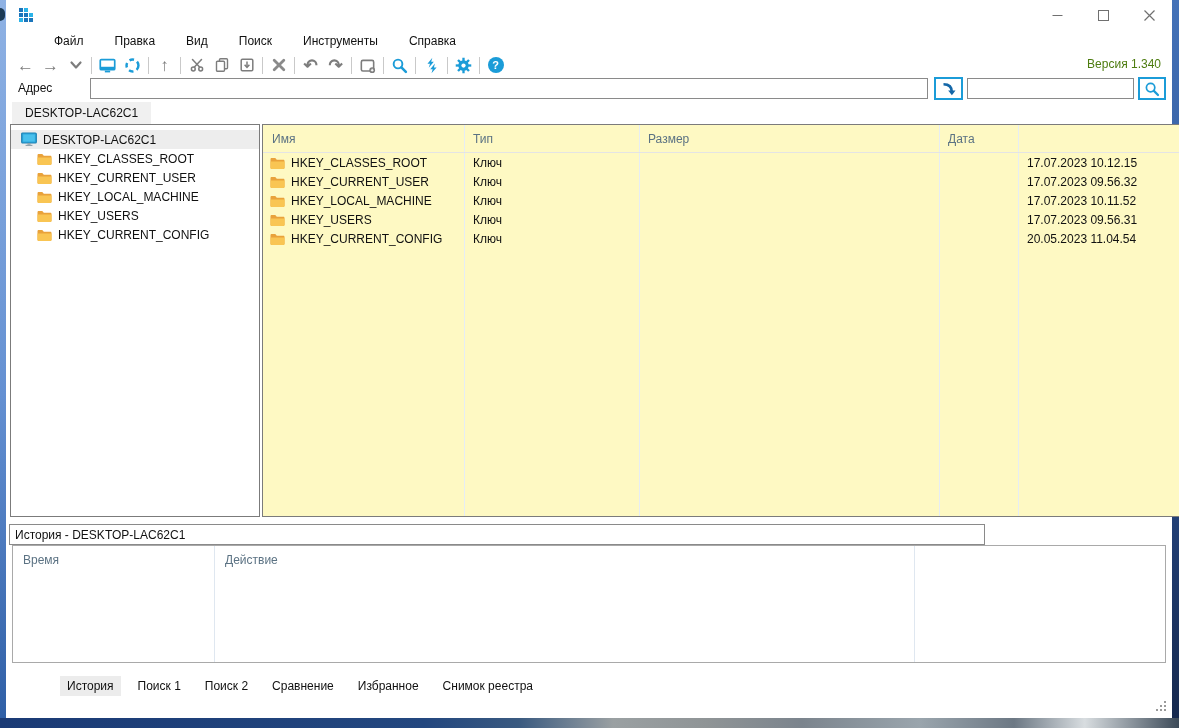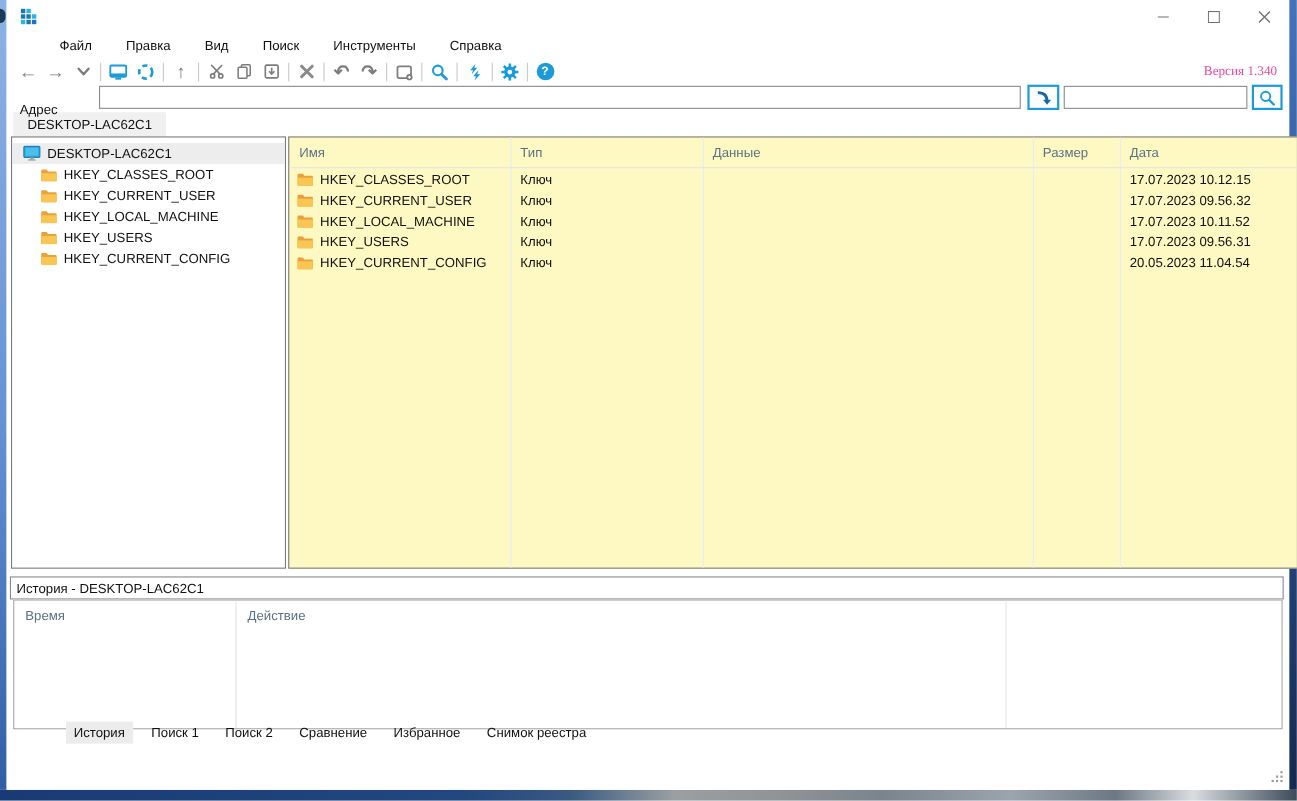--- a/index.html
+++ b/index.html
@@ -30,25 +30,25 @@
 
   
   .menubar { height:22px; padding-left:46px; display:flex; align-items:center; }
   .menu-item { padding:3px 2px; margin-right:27px; cursor:default; }
 
   
   .toolbar { position:relative; height:26px; display:flex; align-items:center; padding-left:7px; }
   .tbtn { width:25px; height:22px; display:flex; align-items:center; justify-content:center; }
   .tsep { width:1px; height:17px; background:#c9c9c9; margin:0 3px; }
   .glyph { font-size:17px; font-weight:bold; color:#7d7d7d; line-height:1; }
-  .version { position:absolute; right:11px; top:5px; color:#ec4899;font-family:Liberation Serif, serif; }
+  .version { position:absolute; right:11px; top:5px; color:#4d7c0f; }
 
   
   .address-row { position:relative; height:24px; }
-  .addr-label { position:absolute; left:12px; top:15px; }
+  .addr-label { position:absolute; left:12px; top:3px; }
   .txt-input { position:absolute; top:0; height:21px; border:1px solid #8a8a8a; background:#fff;
                font-family:"Liberation Sans",sans-serif; font-size:12px; padding:0 4px; }
   .addr-input  { left:84px;  width:838px; }
   .quick-input { left:961px; width:167px; }
   .icon-btn { position:absolute; top:-1px; width:29px; height:23px; border:2px solid #1b9cd8;
               background:#fff; display:flex; align-items:center; justify-content:center; padding:0; }
   .addr-go  { left:928px; }
   .quick-go { left:1132px; width:28px; }
 
   
@@ -71,30 +71,30 @@
   .list-head > div { padding-left:9px; }
   .list-head .col-size { text-align:left; padding-right:9px; }
   .list-row { display:grid; grid-template-columns:201px 175px 300px 79px 1fr; height:19px;
               align-items:center; position:relative; }
   .list-row .cell-name { display:flex; align-items:center; padding-left:7px; }
   .list-row .cell-name svg { margin-right:6px; flex:none; }
   .list-row .cell-type, .list-row .cell-data, .list-row .cell-date { padding-left:9px; }
   .list-row .cell-size { text-align:right; padding-right:9px; }
 
   
-  .hist-label-box { position:absolute; left:3px; top:524px; width:1158px; height:21px;
+  .hist-label-box { position:absolute; left:3px; top:524px; width:976px; height:21px;
                     border:1px solid #8a8a8a; background:#fff; padding:3px 0 0 5px; }
   .hist-table { position:absolute; left:6px; top:545px; width:1154px; height:118px;
                 border:1px solid #a9a9a9; background:#fff; display:grid;
                 grid-template-columns:201px 700px 1fr; }
   .hist-col { padding:7px 0 0 10px; color:#5b7283; }
   .hist-col + .hist-col { border-left:1px solid #dfe7f0; }
 
   
-  .bottom-tabs { position:absolute; left:6px; top:656px; display:flex;padding-left:48px; }
+  .bottom-tabs { position:absolute; left:6px; top:676px; display:flex;padding-left:48px; }
   .btab { padding:3px 7px; margin-right:10px; cursor:default; }
   .btab.active { background:#ececec; }
   .resize-grip { position:absolute; right:5px; bottom:3px; }
 </style>
 </head>
 <body>
 
 <div id="desktop">
   <div class="dt-left"></div>
   <div class="dt-circle"></div>
@@ -337,21 +337,20 @@
 
     <div class="list-box">
       <div class="col-line" style="left:201px;"></div>
       <div class="col-line" style="left:376px;"></div>
       <div class="col-line" style="left:676px;"></div>
       <div class="col-line" style="left:755px;"></div>
 
       <div class="list-head">
         <div>Имя</div>
         <div>Тип</div>
-        <div>Данные</div>
         <div class="col-size">Размер</div>
         <div>Дата</div>
       </div>
 
       <div class="list-row">
         <div class="cell-name">
           <svg width="15" height="12" viewBox="0 0 15 12">
             <path d="M0.5 2.2 C0.5 1.5 1 1 1.7 1 H5.3 L6.8 2.8 H13.3 C14 2.8 14.5 3.3 14.5 4 V10.8 C14.5 11.5 14 12 13.3 12 H1.7 C1 12 0.5 11.5 0.5 10.8 Z" fill="#e9a23b"></path>
             <path d="M0.5 4.6 H14.5 V10.8 C14.5 11.5 14 12 13.3 12 H1.7 C1 12 0.5 11.5 0.5 10.8 Z" fill="#f9c553"></path>
             </svg>

